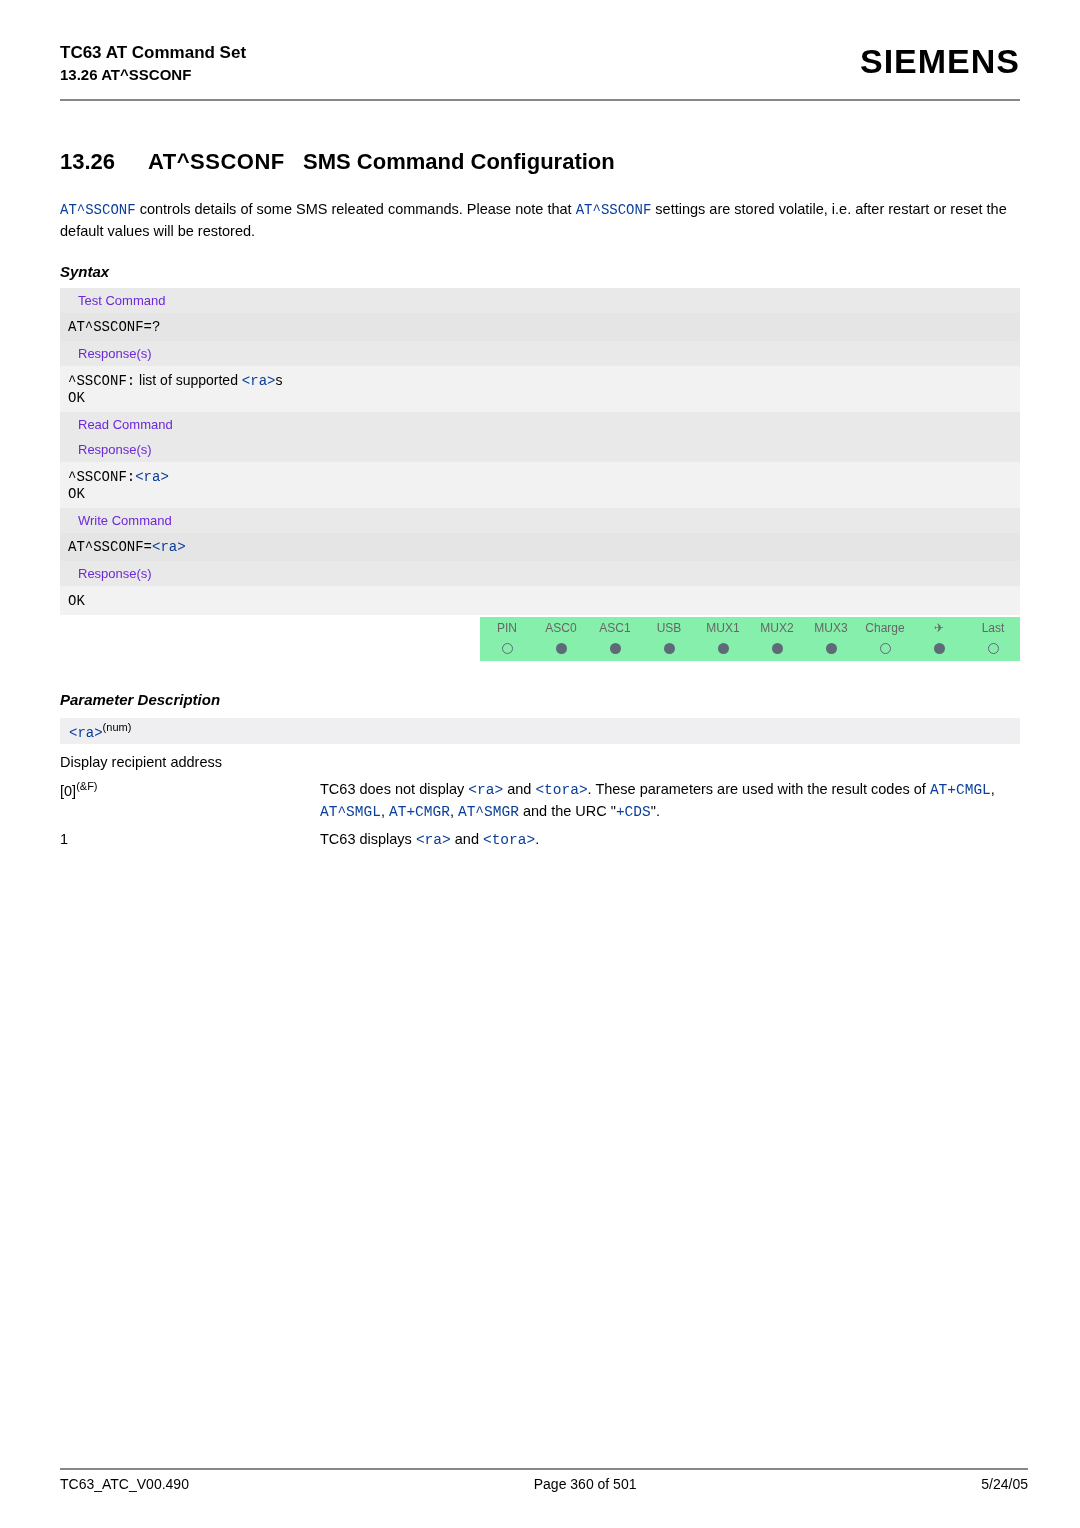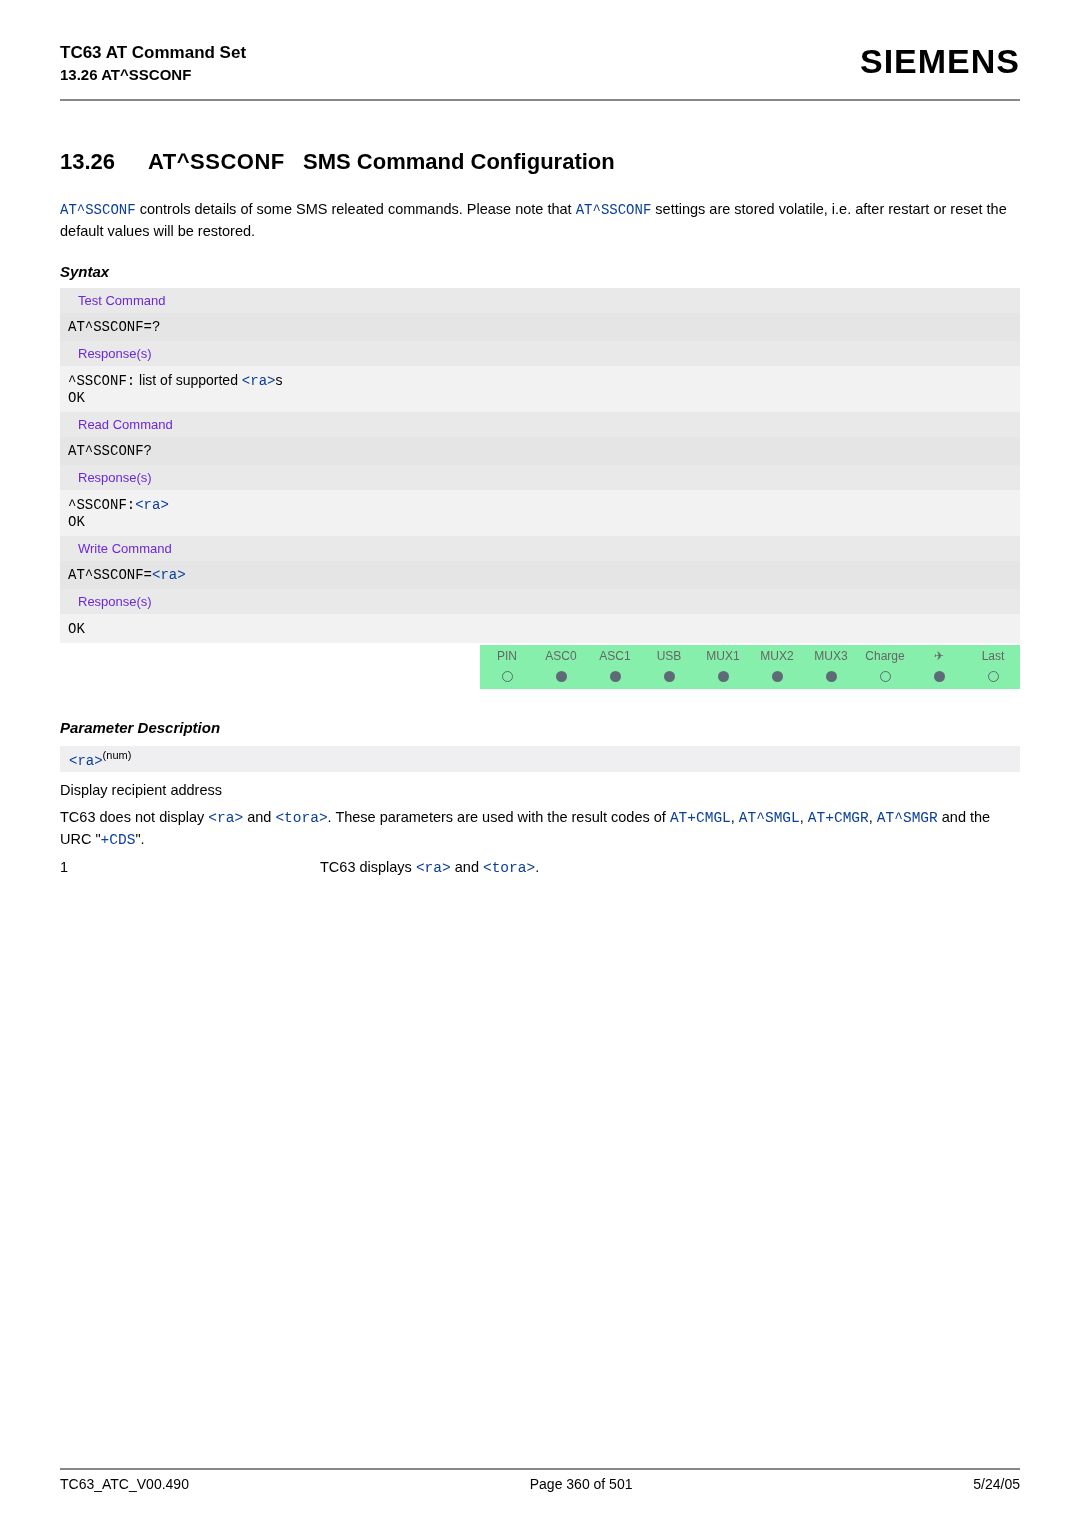--- a/index.html
+++ b/index.html
@@ -47,21 +47,21 @@
 
   .param-box { background: #efeff1; padding: 3px 9px; margin-top: 10px; }
   .param-name { font-family: "Courier New", monospace; color: #0a3e9b; font-size: 14px; }
   .param-sup { font-size: 11px; vertical-align: super; }
 
   .param-body { font-size: 14.5px; margin-top: 8px; line-height: 1.45; }
   .param-body .row { display: flex; margin-top: 6px; }
   .param-body .left { width: 260px; flex-shrink: 0; }
   .param-body .right { flex: 1; }
 
-  .footer { position: absolute; left: 60px; right: 60px; bottom: 36px; }
+  .footer { position: absolute; left: 60px; right: 52px; bottom: 36px; }
   .footer-line { border: none; border-top: 2px solid #888; margin-bottom: 6px; }
   .footer-row { display: flex; justify-content: space-between; font-size: 14px; }
   .footer-sub { font-size: 14px; }
 </style>
 </head>
 <body>
 
 <div class="header">
   <div class="header-left">
     <div class="header-title">TC63 AT Command Set</div>
@@ -89,21 +89,20 @@
   <div class="row-label">Test Command</div>
   <div class="row-code">AT^SSCONF=?</div>
   <div class="row-label">Response(s)</div>
   <div class="row-mixed">
     <span class="tt">^SSCONF:</span>
     <span>list of supported </span><span class="tt linkblue">&lt;ra&gt;</span><span>s</span><br>
     <span class="tt">OK</span>
   </div>
 
   <div class="row-label">Read Command</div>
-  <div class="row-code">AT^SSCONF?</div>
   <div class="row-label">Response(s)</div>
   <div class="row-mixed">
     <span class="tt">^SSCONF:</span><span class="tt linkblue">&lt;ra&gt;</span><br>
     <span class="tt">OK</span>
   </div>
 
   <div class="row-label">Write Command</div>
   <div class="row-code">
     <span>AT^SSCONF=</span><span class="linkblue">&lt;ra&gt;</span>
   </div>
@@ -144,20 +143,23 @@
 
 <div class="subhead" style="margin-top:30px;">Parameter Description</div>
 
 <div class="param-box">
   <span class="param-name">&lt;ra&gt;</span><span class="param-sup">(num)</span>
 </div>
 
 <div class="param-body">
   <div>Display recipient address</div>
   <div class="row">
+    <div class="left">
+      <span>[0]</span><span class="param-sup">(&amp;F)</span>
+    </div>
     <div class="right">
       <span>TC63 does not display </span><span class="tt linkblue">&lt;ra&gt;</span><span> and </span><span class="tt linkblue">&lt;tora&gt;</span><span>. These parameters are used with the result codes of </span><span class="tt linkblue">AT+CMGL</span>, <span class="tt linkblue">AT^SMGL</span>, <span class="tt linkblue">AT+CMGR</span>, <span class="tt linkblue">AT^SMGR</span><span> and the URC "</span><span class="tt linkblue">+CDS</span><span>".</span>
     </div>
   </div>
   <div class="row">
     <div class="left">1</div>
     <div class="right">
       <span>TC63 displays </span><span class="tt linkblue">&lt;ra&gt;</span><span> and </span><span class="tt linkblue">&lt;tora&gt;</span><span>.</span>
     </div>
   </div>

